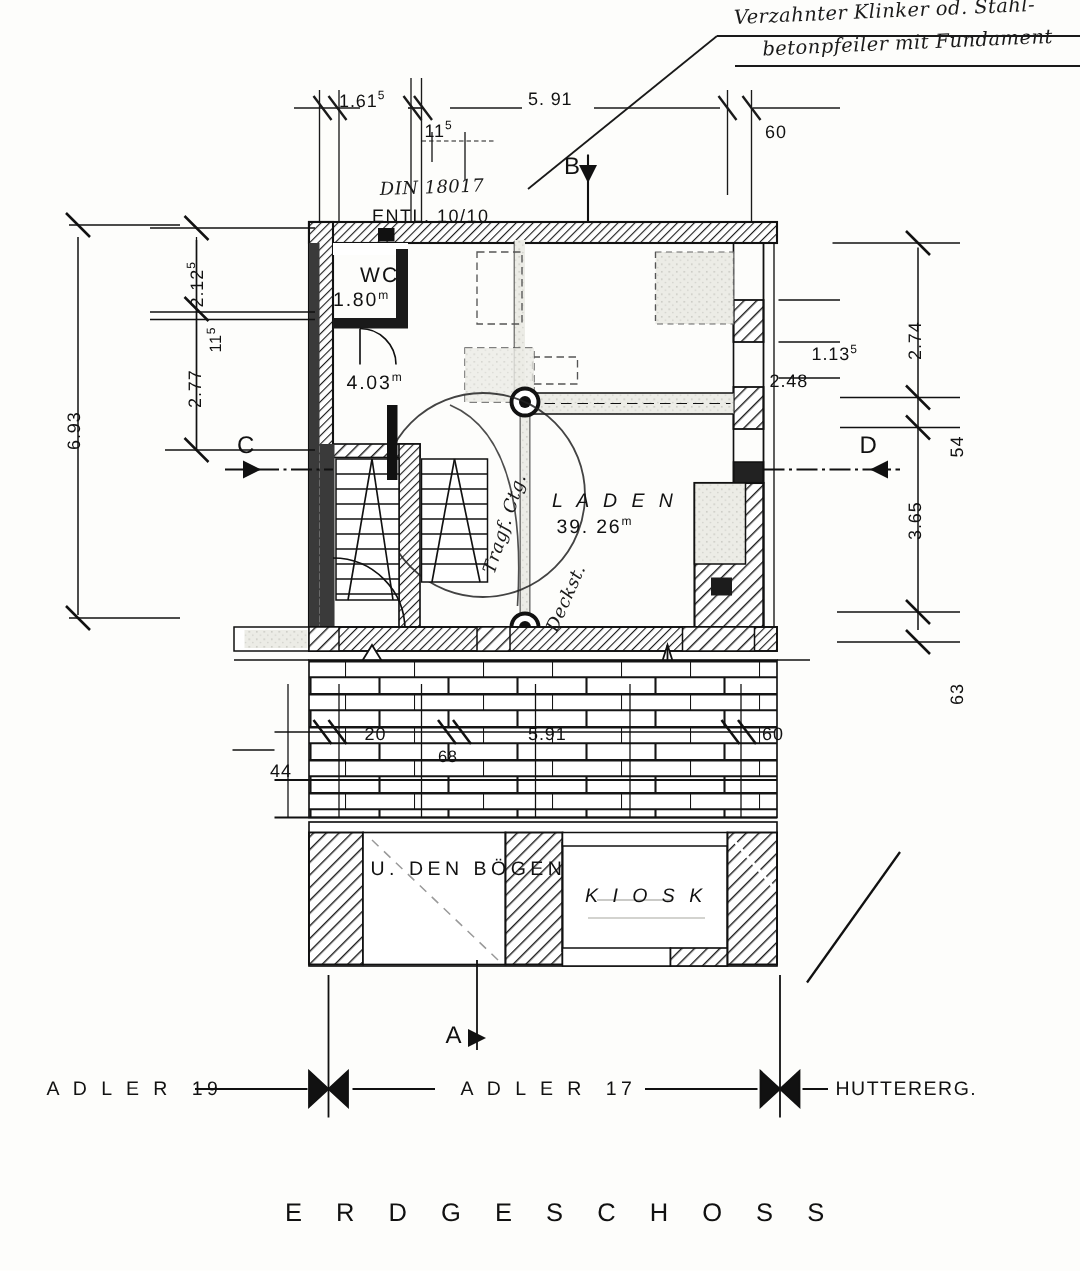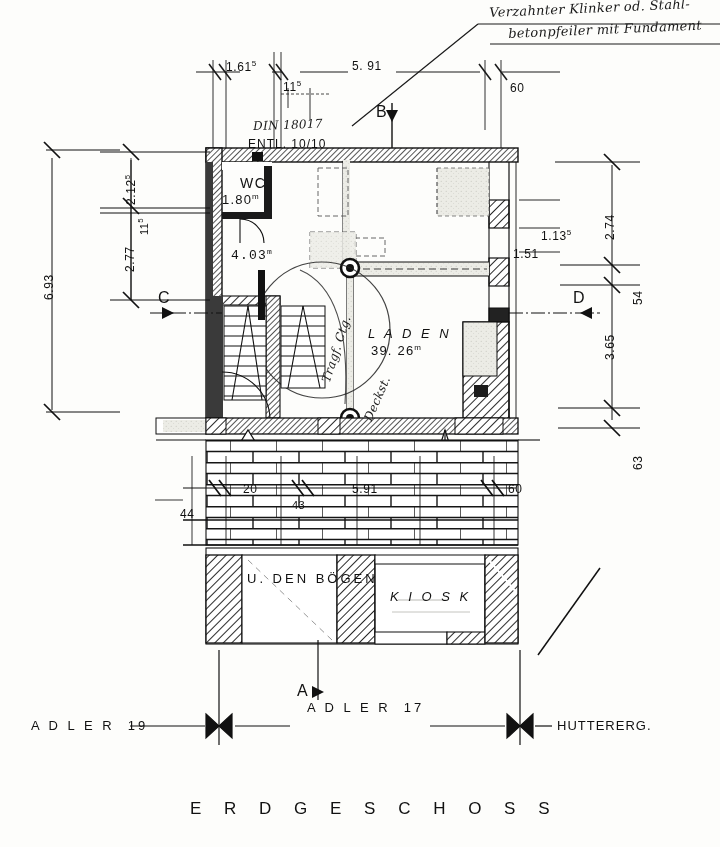--- a/index.html
+++ b/index.html
@@ -375,47 +375,47 @@
 <div class="lbl secmark" style="left:158px;top:290px;">C</div>
 <div class="lbl secmark" style="left:573px;top:290px;">D</div>
 <div class="lbl secmark" style="left:297px;top:683px;">A</div>
 
 <div class="lbl hand" style="left:253px;top:120px;font-size:12px;transform:rotate(-2deg);">DIN 18017</div>
 <div class="lbl note" style="left:248px;top:138px;font-size:12px;letter-spacing:1px;">ENTL. 10/10</div>
 
 <div class="lbl" style="left:240px;top:176px;font-size:14px;letter-spacing:1.5px;">WC</div>
 <div class="lbl room-area" style="left:222px;top:193px;"><span>1.80</span><span class="sq">m</span></div>
 
-<div class="lbl room-area" style="left:231px;top:248px;font-family:Liberation Mono, monospace;"><span>4.03</span><span class="sq">m</span></div>
+<div class="lbl room-area" style="left:231px;top:248px;"><span>4.03</span><span class="sq">m</span></div>
 
 <div class="lbl room" style="left:368px;top:327px;">L A D E N</div>
 <div class="lbl room-area" style="left:371px;top:344px;text-align:center;"><span>39. 26</span><span class="sq">m</span></div>
 
 <div class="lbl hand" style="left:320px;top:380px;font-size:12px;transform:rotate(-72deg);">Tragf. Ctg.</div>
 <div class="lbl hand" style="left:362px;top:418px;font-size:12px;transform:rotate(-66deg);">Deckst.</div>
 
 <div class="lbl dim" style="left:43px;top:300px;transform:rotate(-90deg);transform-origin:left top;">6.93</div>
 <div class="lbl dim" style="left:124px;top:272px;transform:rotate(-90deg);transform-origin:left top;">2.77</div>
 <div class="lbl dim" style="left:124px;top:205px;transform:rotate(-90deg);transform-origin:left top;"><span>2.12</span><span class="sup">5</span></div>
 <div class="lbl dim-sm" style="left:137px;top:235px;transform:rotate(-90deg);transform-origin:left top;"><span>11</span><span class="sup">5</span></div>
 
 <div class="lbl dim" style="left:513px;top:229px;margin-left:28px;"><span>1.13</span><span class="sup">5</span></div>
-<div class="lbl dim" style="left:513px;top:248px;">1.51</div>
+<div class="lbl dim" style="left:513px;top:248px;">2.48</div>
 <div class="lbl dim" style="left:604px;top:240px;transform:rotate(-90deg);transform-origin:left top;">2.74</div>
 <div class="lbl dim" style="left:632px;top:305px;transform:rotate(-90deg);transform-origin:left top;">54</div>
 <div class="lbl dim" style="left:604px;top:360px;transform:rotate(-90deg);transform-origin:left top;">3.65</div>
 <div class="lbl dim" style="left:632px;top:470px;transform:rotate(-90deg);transform-origin:left top;">63</div>
 
 <div class="lbl dim" style="left:243px;top:483px;">20</div>
 <div class="lbl dim" style="left:352px;top:483px;">5.91</div>
 <div class="lbl dim" style="left:508px;top:483px;">60</div>
 <div class="lbl dim" style="left:180px;top:508px;">44</div>
-<div class="lbl dim-sm" style="left:292px;top:500px;">43</div>
+<div class="lbl dim-sm" style="left:292px;top:500px;">68</div>
 
 <div class="lbl street" style="left:247px;top:530px;margin-top:42px;">U. DEN BÖGEN</div>
 
 <div class="lbl room" style="left:390px;top:590px;">K I O S K</div>
 
 <div class="lbl street" style="left:31px;top:719px;">A D L E R  19</div>
-<div class="lbl street" style="left:307px;top:701px;text-align:center;">A D L E R  17</div>
+<div class="lbl street" style="left:307px;top:719px;text-align:center;">A D L E R  17</div>
 <div class="lbl street" style="left:557px;top:719px;letter-spacing:1px;">HUTTERERG.</div>
 
 <div class="lbl title" style="left:190px;top:800px;">E R D G E S C H O S S</div>
 
 </body></html>

